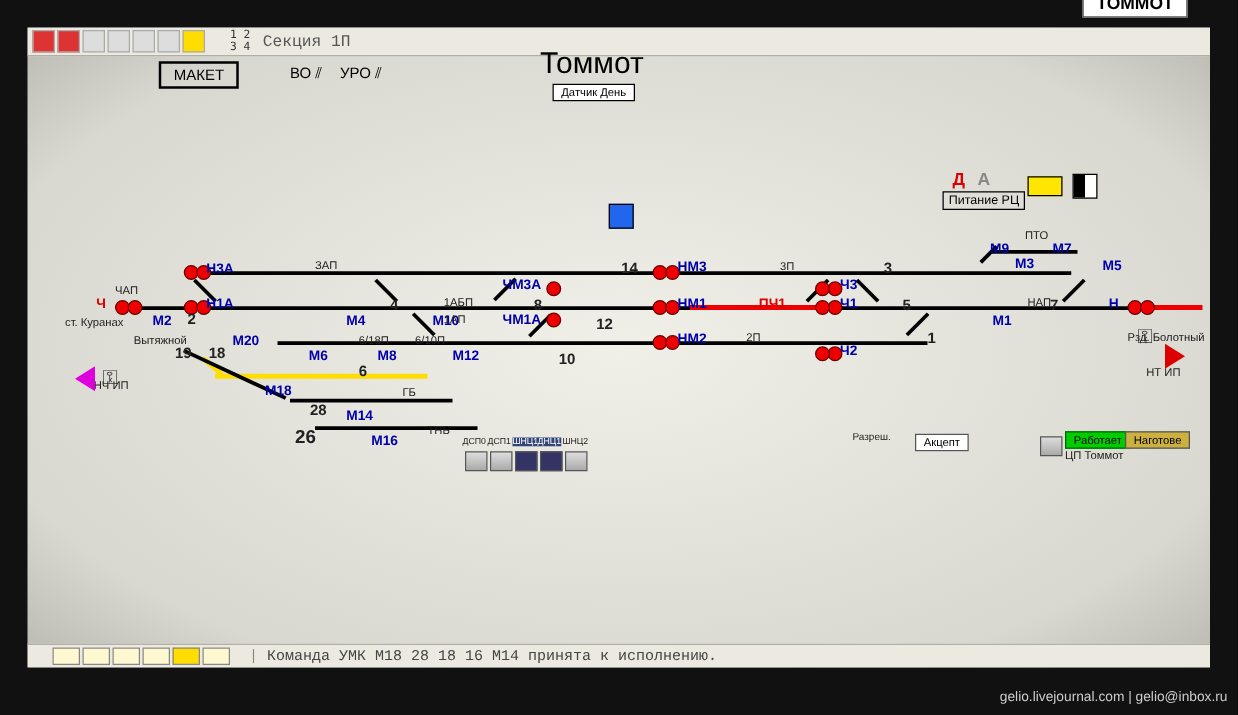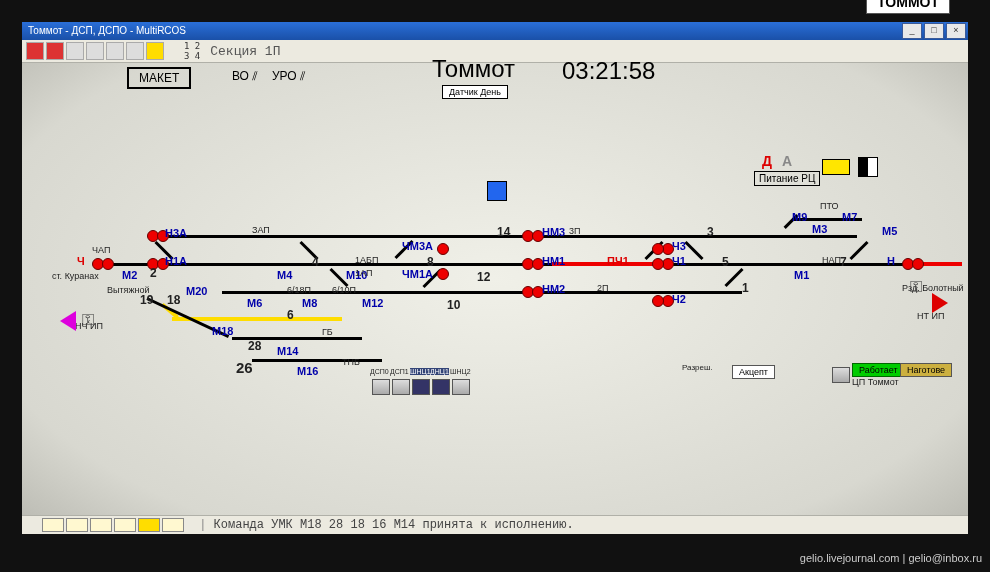--- a/index.html
+++ b/index.html
@@ -191,28 +191,20 @@
   }
 </style>
 </head>
 <body>
 
 <div class="monitor-frame">
   <div class="station-tag">ТОММОТ</div>
 
   <div class="screen">
 
-    <div class="titlebar">
-      <span>Томмот - ДСП, ДСПО - MultiRCOS</span>
-      <div class="wincontrols">
-        <div>_</div>
-        <div>□</div>
-        <div>×</div>
-      </div>
-    </div>
 
     <div class="toolbar">
       <span class="tbicon" style="background:#d33"></span>
       <span class="tbicon" style="background:#d33"></span>
       <span class="tbicon"></span>
       <span class="tbicon"></span>
       <span class="tbicon"></span>
       <span class="tbicon"></span>
       <span class="tbicon" style="background:#fd0"></span>
       <span style="font:9px monospace;color:#333;margin-left:18px">1 2<br>3 4</span>
@@ -220,21 +212,20 @@
     </div>
 
     <div class="canvas">
 
       <div class="maket">МАКЕТ</div>
       <div class="bo">ВО ⫽</div>
       <div class="uro">УРО ⫽</div>
       <div class="station-name">Томмот</div>
       <div class="daynight">Датчик День</div>
       <div style="position:absolute;left:465px;top:118px;width:18px;height:18px;background:#26e;border:1px solid #000"></div>
-      <div class="clock">03:21:58</div>
       <div class="dbox" style="top:90px">Д</div>
       <div class="abox" style="top:90px">А</div>
       <div class="pit" style="top:108px">Питание РЦ</div>
       <div class="yellow-box" style="top:96px"></div>
       <div class="bw-box" style="top:94px"></div>
 
       <div class="track" style="left:135px;top:172px;width:700px"></div>
 
       <div class="track" style="left:85px;top:200px;width:815px"></div>
 
@@ -339,21 +330,21 @@
       <div class="label sm" style="left:685px;top:162px;font-weight:bold;font-size:12px">3</div>
       <div class="label sm" style="left:700px;top:192px;font-weight:bold;font-size:12px">5</div>
       <div class="label sm" style="left:818px;top:192px;font-weight:bold;font-size:12px">7</div>
       <div class="label sm" style="left:214px;top:296px;font-weight:bold;font-size:15px">26</div>
       <div class="label sm" style="left:226px;top:276px;font-weight:bold;font-size:12px">28</div>
 
       <div class="label sm" style="left:230px;top:162px">ЗАП</div>
       <div class="label sm" style="left:70px;top:182px">ЧАП</div>
       <div class="label sm" style="left:333px;top:192px">1АБП</div>
       <div class="label sm" style="left:333px;top:205px">1АП</div>
-      <div class="label sm" style="left:547px;top:163px">3П</div>
+      <div class="label sm" style="left:602px;top:163px">3П</div>
       <div class="label sm" style="left:575px;top:220px">2П</div>
       <div class="label sm" style="left:265px;top:222px">6/18П</div>
       <div class="label sm" style="left:310px;top:222px">6/10П</div>
       <div class="label sm" style="left:300px;top:264px">ГБ</div>
       <div class="label sm" style="left:320px;top:294px">ТНБ</div>
       <div class="label sm" style="left:798px;top:138px">ПТО</div>
       <div class="label sm" style="left:800px;top:192px">НАП</div>
       <div class="label sm" style="left:85px;top:222px">Вытяжной</div>
       <div class="label sm" style="left:30px;top:208px">ст. Куранах</div>
       <div class="label sm" style="left:880px;top:220px">Рзд. Болотный</div>

